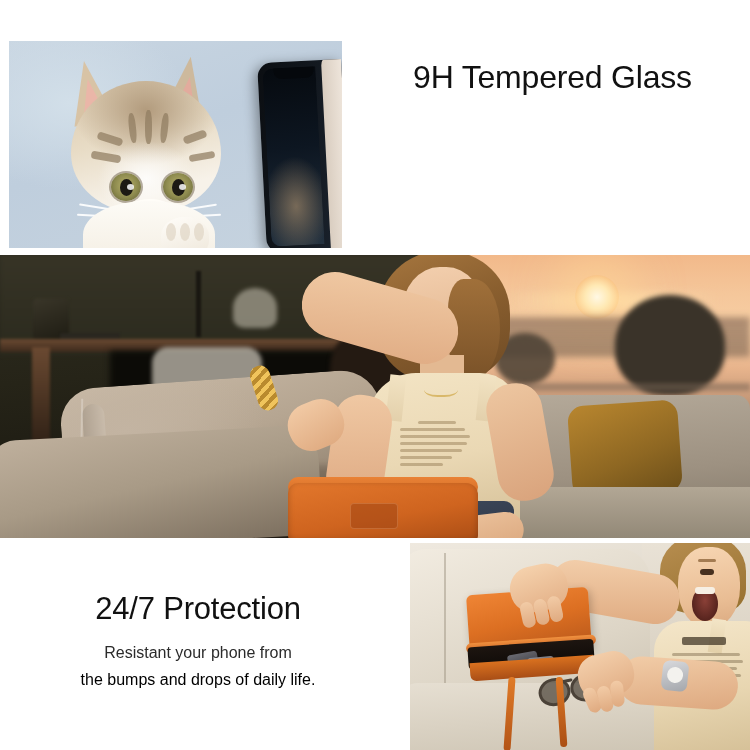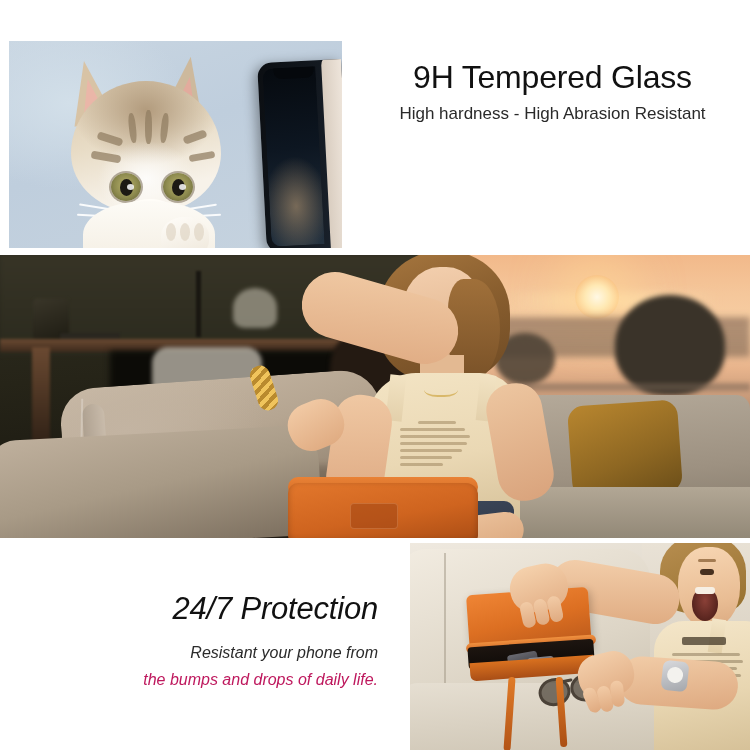--- a/index.html
+++ b/index.html
@@ -237,24 +237,24 @@
     box-shadow:0 -2px 6px rgba(0,0,0,.25) inset;
   }
   .bag-mid-flap{position:absolute;left:288px;top:222px;width:190px;height:20px;border-radius:10px;
     background:linear-gradient(180deg,#e98236,#d26a23);}
   .bag-mid-tag{position:absolute;left:350px;top:248px;width:46px;height:24px;border-radius:4px;
     background:rgba(160,70,20,.55);border:1px solid rgba(255,190,140,.25);}
   .bag-strap{position:absolute;left:292px;top:236px;width:10px;height:52px;
     background:linear-gradient(180deg,#d8a23a,#a87620);border-radius:4px;transform:rotate(8deg);}
 
   
-  .bottom-text{position:absolute;left:18px;top:592px;width:360px;text-align:right;font-style:italic;}
+  .bottom-text{position:absolute;left:18px;top:592px;width:360px;text-align:center;}
   .headline2{font-size:31px;color:#111;letter-spacing:-.2px;line-height:1.1;}
   .sub3{font-size:16px;color:#2b2b2b;margin-top:18px;}
-  .sub4{font-size:16px;color:#be185d;margin-top:9px;}
+  .sub4{font-size:16px;color:#000000;margin-top:9px;}
 
   .bag-panel{
     position:absolute;left:410px;top:543px;width:340px;height:207px;overflow:hidden;
     background:#d8d2c6;
   }
   .bp-bg{position:absolute;inset:0;
     background:linear-gradient(165deg,#efe9df 0%,#ded7ca 48%,#c4bbab 100%);}
   .sofa-back{position:absolute;left:-10px;top:6px;width:250px;height:200px;border-radius:26px 30px 0 0;
     background:linear-gradient(160deg,#f2ece1 0%,#ddd5c6 55%,#c5bcaa 100%);}
   .sofa-seam{position:absolute;left:34px;top:10px;width:2px;height:180px;background:rgba(160,150,132,.5);}
@@ -382,21 +382,20 @@
       <div class="cat-phone">
         <div class="cat-phone-body"></div>
         <div class="cat-phone-screen"></div>
         <div class="cat-notch"></div>
 
       </div>
     </div>
 
     <div class="top-text">
       <div class="headline">9H Tempered Glass</div>
-      <div class="sub2">High hardness - High Abrasion Resistant</div>
     </div>
   </div>
 
   <div class="mid-banner">
 
     <div class="room">
       <div class="room-wall"></div>
       <div class="jar"></div>
       <div class="book"></div>
       <div class="shelf"></div>

